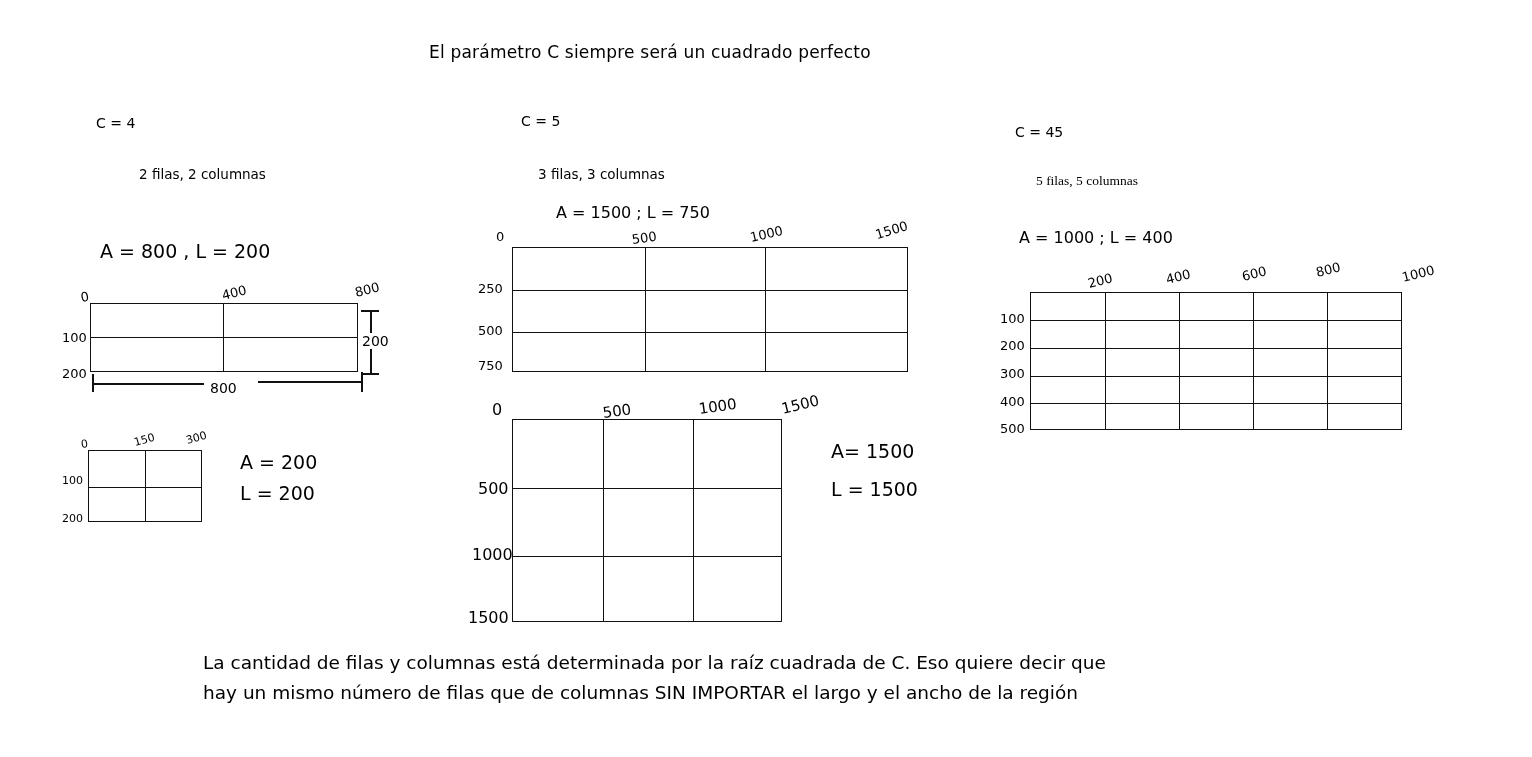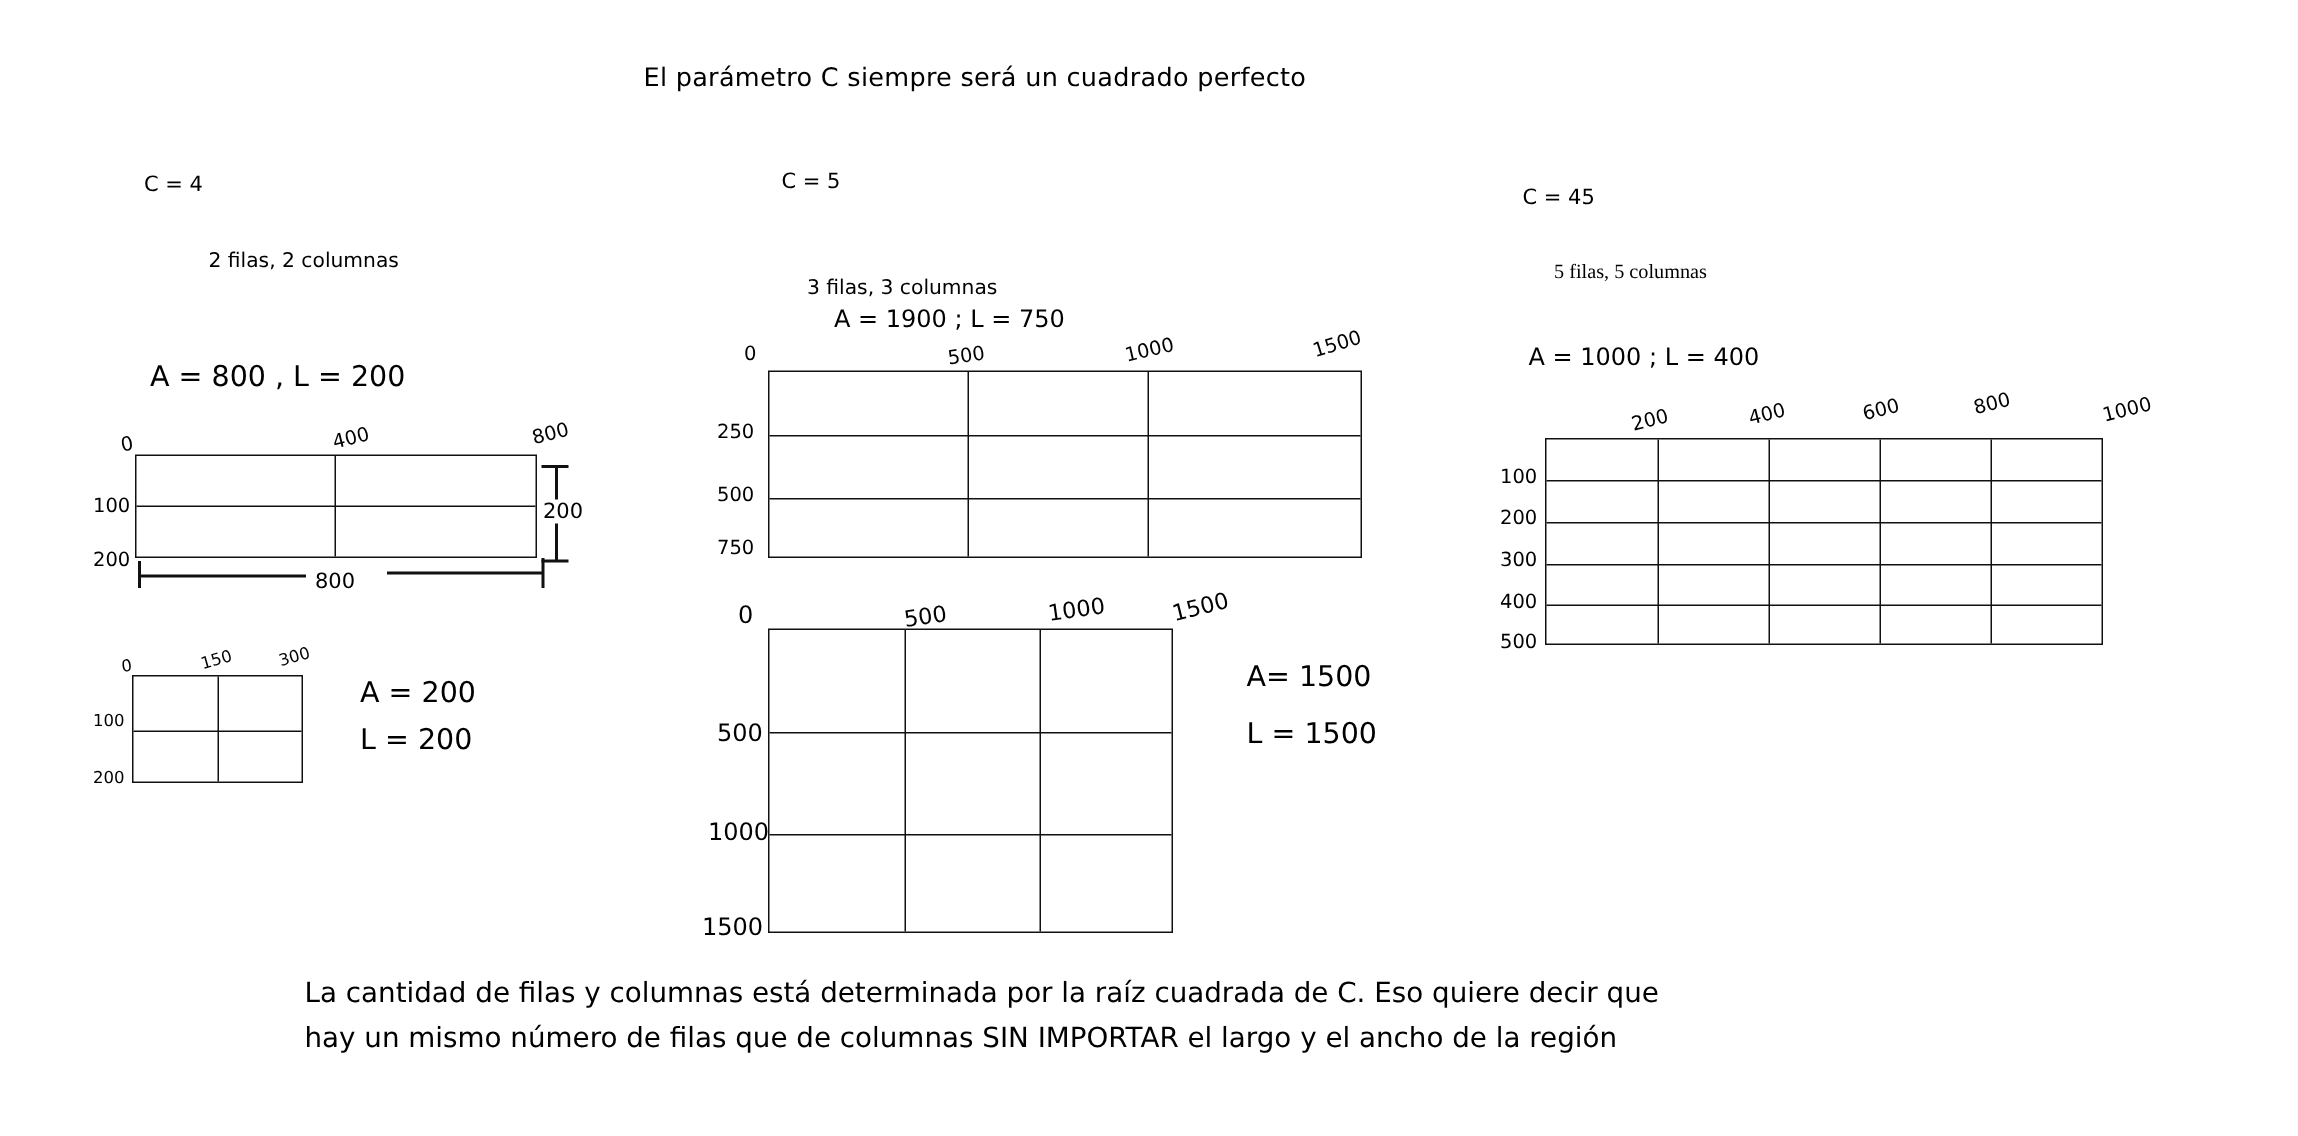--- a/index.html
+++ b/index.html
@@ -135,22 +135,22 @@
   <div class="abs tick-sm rot" style="left:82px; top:438px; transform:rotate(-8deg);">0</div>
   <div class="abs tick-sm rot" style="left:136px; top:436px; transform:rotate(-16deg);">150</div>
   <div class="abs tick-sm rot" style="left:188px; top:434px; transform:rotate(-16deg);">300</div>
   <div class="abs tick-sm" style="left:62px; top:474px;">100</div>
   <div class="abs tick-sm" style="left:62px; top:512px;">200</div>
 
   <div class="abs dim-text" style="left:240px; top:451px;">A = 200</div>
   <div class="abs dim-text" style="left:240px; top:482px;">L = 200</div>
 
   <div class="abs case-label" style="left:521px; top:113px;">C = 5</div>
-  <div class="abs case-sub" style="left:538px; top:184px;">3 filas, 3 columnas</div>
-  <div class="abs dim-text-sm" style="left:556px; top:203px;">A = 1900 ;  L = 750</div>
+  <div class="abs case-sub" style="left:538px; top:166px;">3 filas, 3 columnas</div>
+  <div class="abs dim-text-sm" style="left:556px; top:203px;">A = 1500 ;  L = 750</div>
 
   <div class="grid" style="left:512px; top:247px; width:396px; height:125px;">
     <div class="gline-v" style="left:132px;"></div>
     <div class="gline-v" style="left:252px;"></div>
     <div class="gline-h" style="top:42px;"></div>
     <div class="gline-h" style="top:84px;"></div>
   </div>
   <div class="abs tick" style="left:496px; top:229px;">0</div>
   <div class="abs tick rot" style="left:633px; top:232px; transform:rotate(-8deg);">500</div>
   <div class="abs tick rot" style="left:752px; top:230px; transform:rotate(-13deg);">1000</div>

